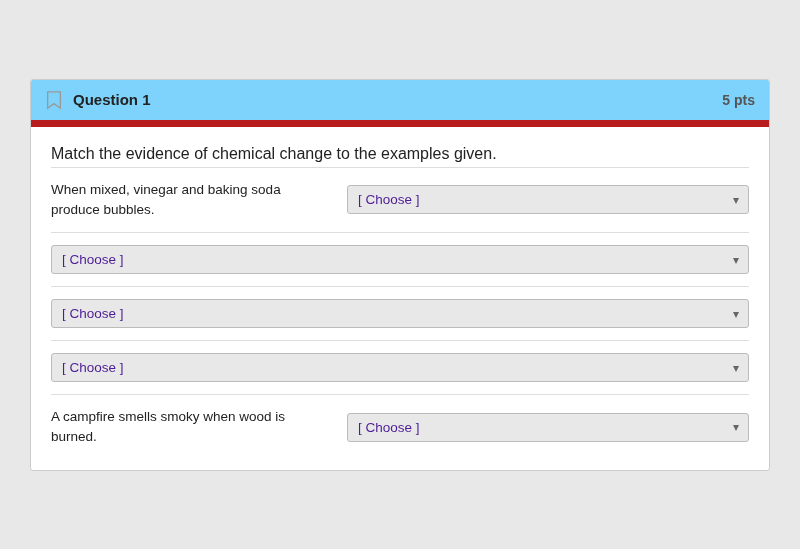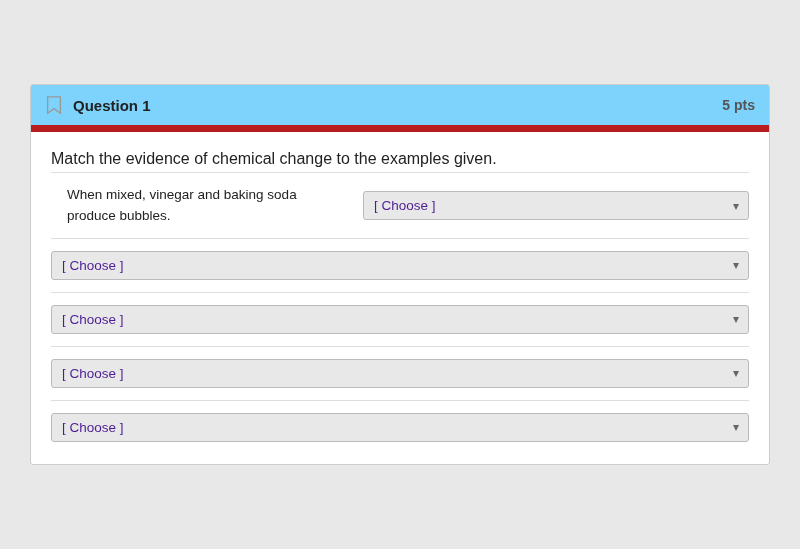--- a/index.html
+++ b/index.html
@@ -72,21 +72,20 @@
       border-top: 1px solid #ddd;
       padding: 12px 0;
       gap: 16px;
     }
 
     .match-label {
       flex: 0 0 280px;
       font-size: 13.5px;
       color: #222;
       line-height: 1.5;
-      margin-left: 16px;
     }
 
     .match-select-wrapper {
       flex: 1;
       position: relative;
     }
 
     .match-select {
       width: 100%;
       appearance: none;
@@ -179,20 +178,21 @@
           <option value="color">Change in color</option>
           <option value="temp">Change in temperature</option>
           <option value="light">Production of light/sound</option>
           <option value="odor">Production of odor</option>
         </select>
         <span class="select-chevron">▾</span>
       </div>
     </div>
 
     <div class="match-row">
+      <div class="match-label">A campfire smells smoky when wood is burned.</div>
       <div class="match-select-wrapper">
         <select class="match-select">
           <option value="">[ Choose ]</option>
           <option value="gas">Production of gas</option>
           <option value="color">Change in color</option>
           <option value="temp">Change in temperature</option>
           <option value="light">Production of light/sound</option>
           <option value="odor">Production of odor</option>
         </select>
         <span class="select-chevron">▾</span>

